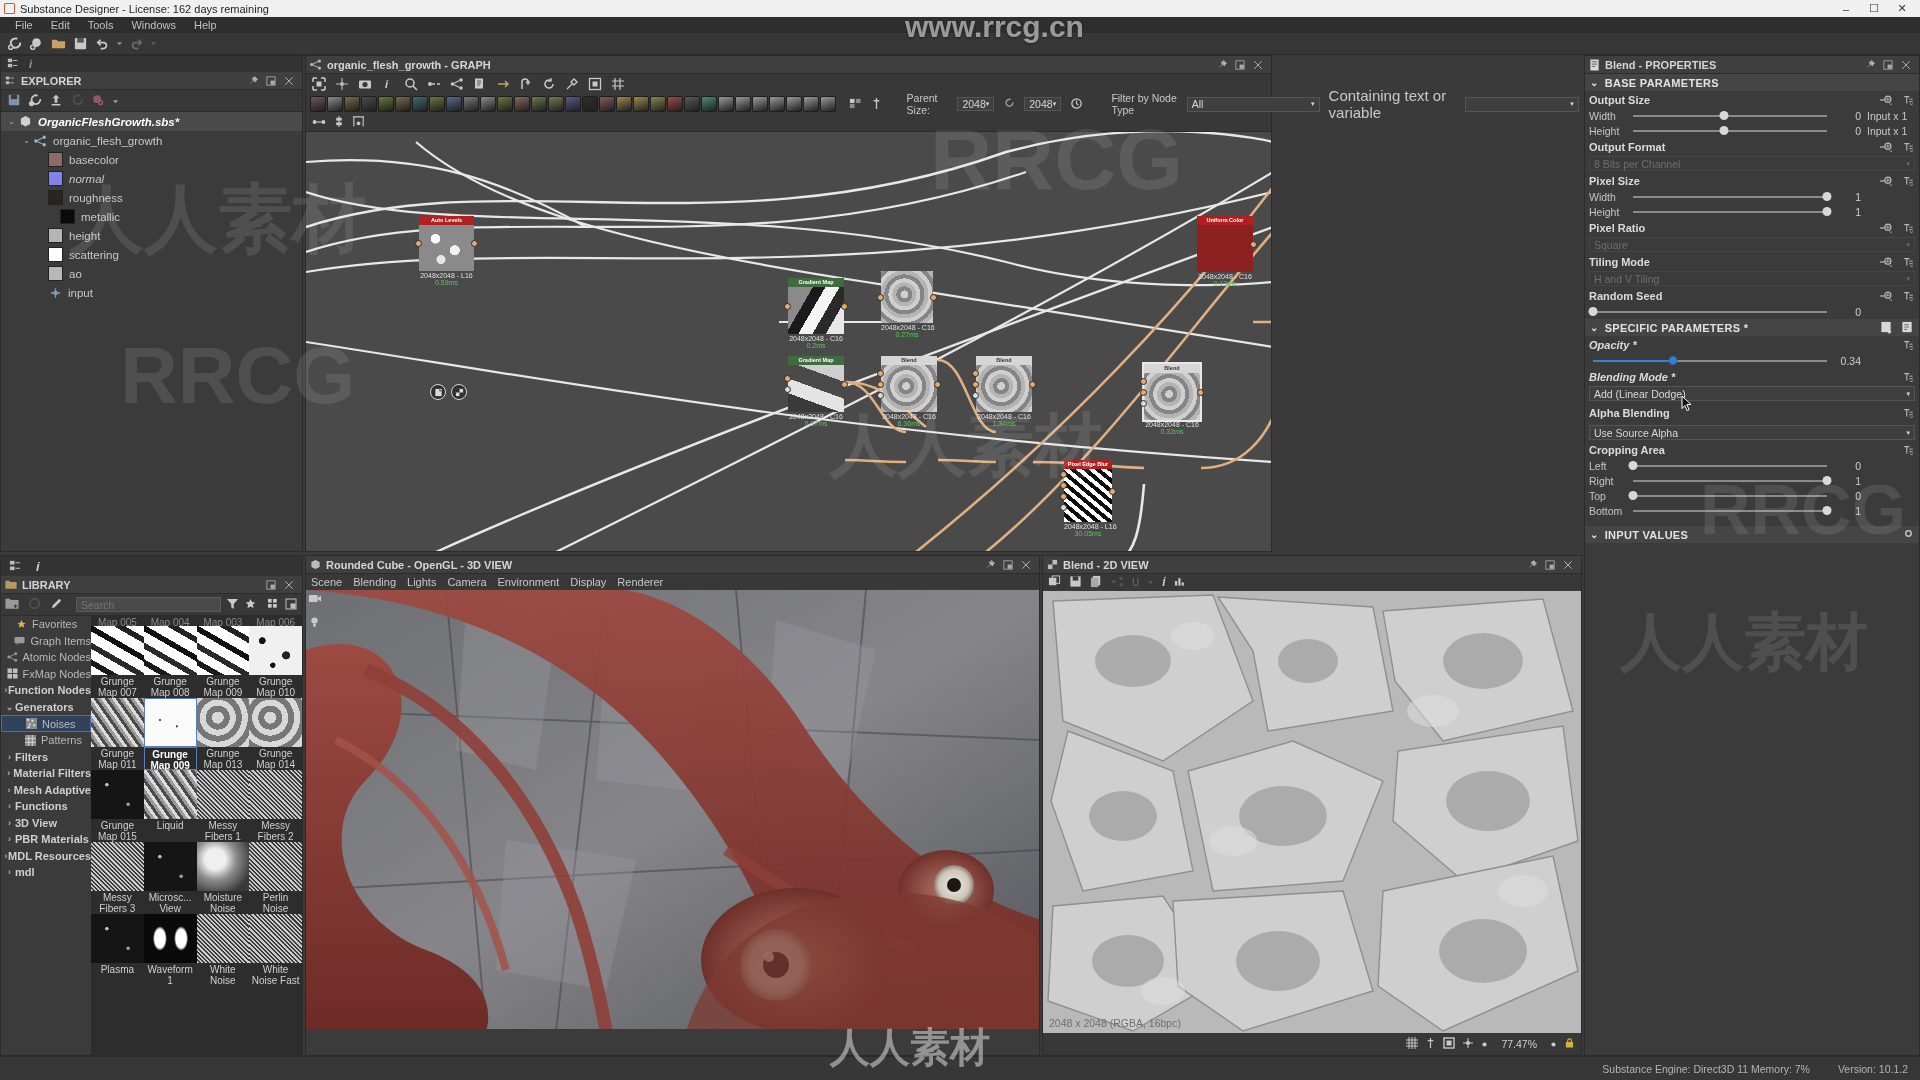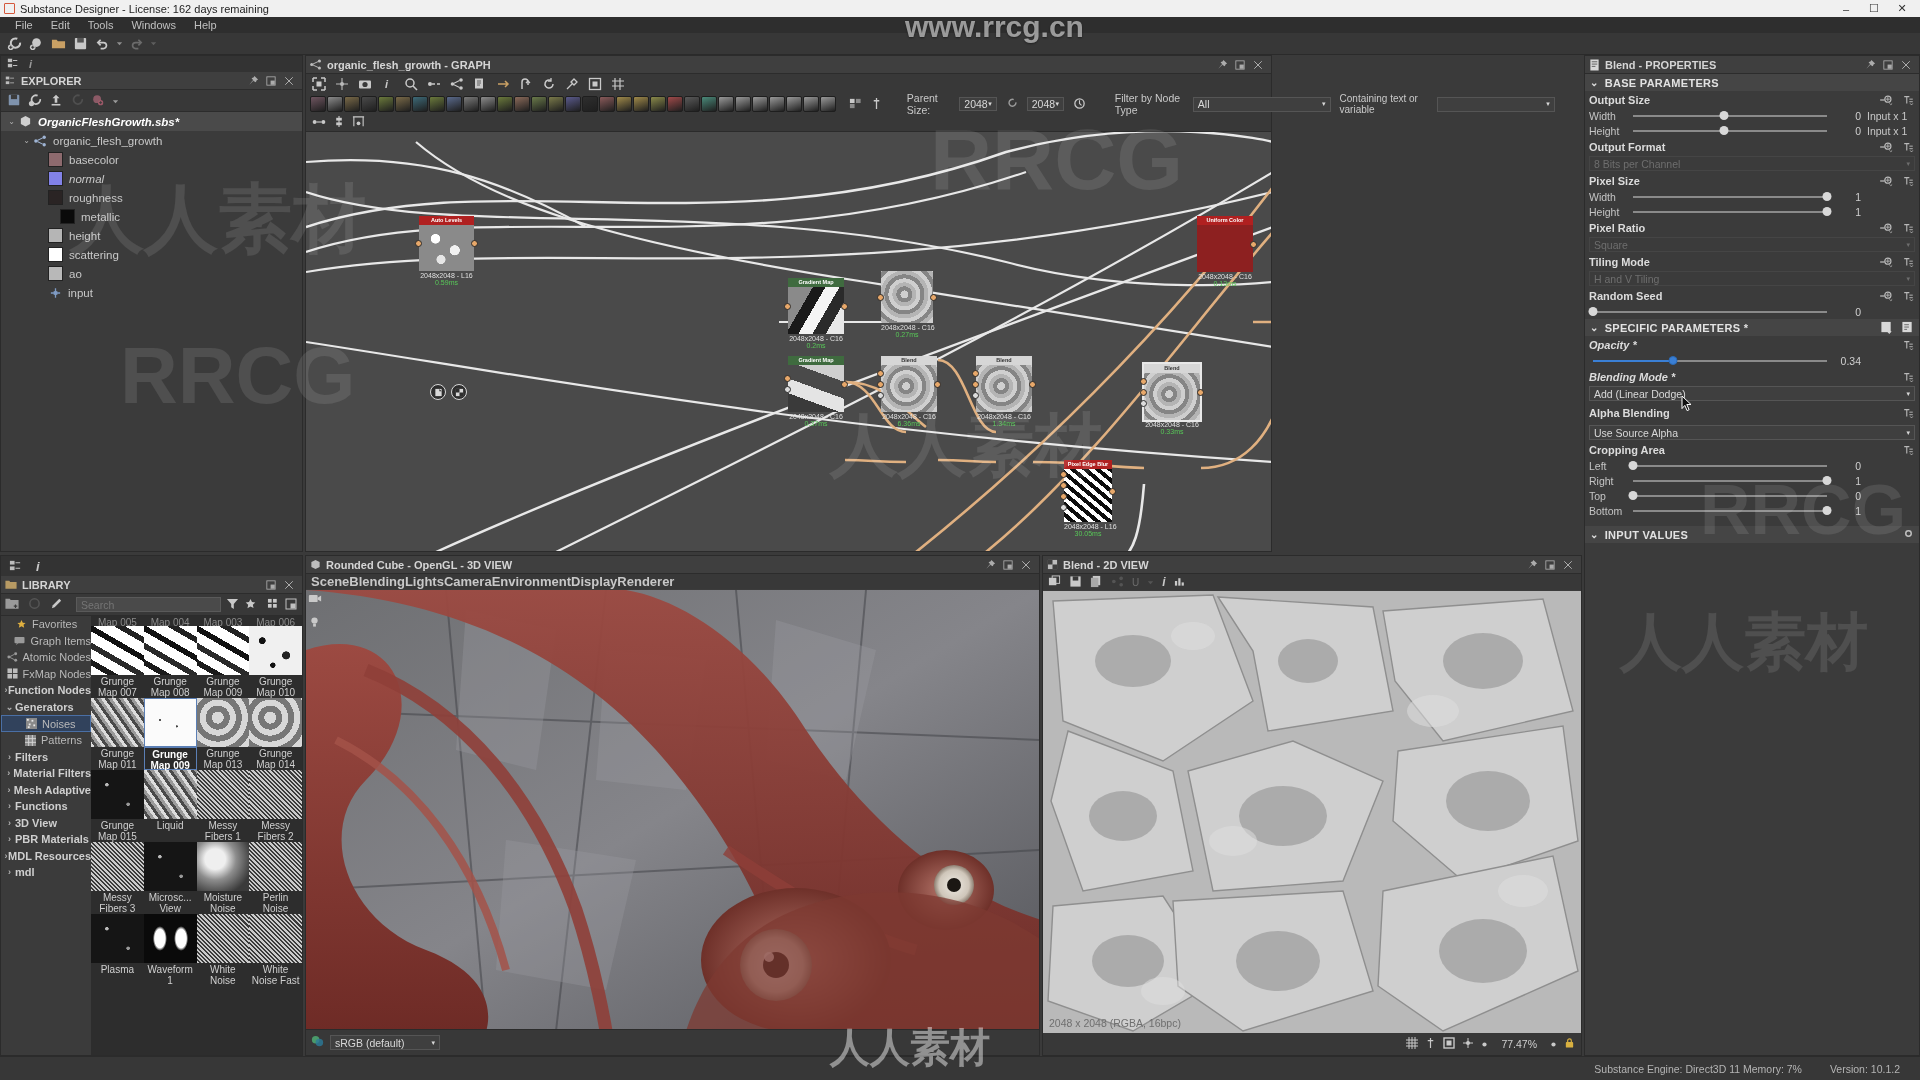--- a/index.html
+++ b/index.html
@@ -72,21 +72,21 @@
   #graph-canvas{position:absolute;top:76px;left:0;right:0;bottom:0;background:#4a4a4a;overflow:hidden;}
 
   .node{position:absolute;}
   .node .nhead{height:9px;font-size:5.5px;font-weight:bold;color:#fff;text-align:center;line-height:9px;overflow:hidden;}
   .node .nlabel{font-size:7px;color:#e0e0e0;text-align:center;margin-top:1px;white-space:nowrap;}
   .node .ntime{font-size:7px;color:#58c758;text-align:center;white-space:nowrap;}
   .port{position:absolute;width:7px;height:7px;border-radius:50%;border:1px solid #2a2a2a;}
 
   
   #view3d{left:305px;top:500px;width:735px;height:501px;}
-  #v3-menu{height:15px;background:#383838;display:flex;align-items:center;padding-left:5px;font-size:13px;color:#c8c8c8;font-weight:bold;}
+  #v3-menu{height:15px;background:#383838;display:flex;align-items:center;gap:11px;padding-left:5px;font-size:11px;color:#c8c8c8;}
   #v3-canvas{position:absolute;top:34px;left:0;right:0;bottom:26px;overflow:hidden;}
   #v3-bottom{position:absolute;bottom:0;left:0;right:0;height:26px;background:#383838;display:flex;align-items:center;gap:5px;padding-left:4px;border-top:1px solid #2b2b2b;}
 
   
   #view2d{left:1042px;top:500px;width:540px;height:501px;}
   #v2-tools{height:16px;background:#383838;display:flex;align-items:center;gap:8px;padding-left:5px;}
   #v2-canvas{position:absolute;top:35px;left:0;right:0;bottom:22px;overflow:hidden;background:#b6b6b6;}
   #v2-bottom{position:absolute;bottom:0;left:0;right:0;height:22px;background:#383838;display:flex;align-items:center;justify-content:flex-end;gap:7px;padding-right:6px;}
 
   
@@ -103,21 +103,21 @@
   .sknob.blue{background:#3a7fd5;border:1px solid #2b6ab5;}
   .pval{width:34px;text-align:right;font-size:10.5px;color:#cfcfcf;flex:none;}
   .pext{width:54px;text-align:left;font-size:10.5px;color:#c9c9c9;padding-left:6px;flex:none;}
   .combo{height:15px;background:#3f3f3f;border:1px solid #555;display:flex;align-items:center;padding:0 4px;font-size:10.5px;color:#d8d8d8;margin:1px 4px;}
   .combo.dim{color:#6e6e6e;border-color:#454545;background:#3b3b3b;}
   .combo .car{margin-left:auto;font-size:7px;}
   .linkicons{margin-left:auto;display:flex;gap:8px;align-items:center;}
 
   
   #statusbar{position:absolute;bottom:0;left:0;right:0;height:24px;background:#373737;display:flex;align-items:center;border-top:1px solid #2b2b2b;}
-  #statusbar .right{margin-left:auto;display:flex;gap:28px;padding-right:20px;font-size:10.5px;color:#b4b4b4;}
+  #statusbar .right{margin-left:auto;display:flex;gap:28px;padding-right:12px;font-size:10.5px;color:#b4b4b4;}
 
   
   .wm{position:absolute;pointer-events:none;color:rgba(255,255,255,.10);font-weight:bold;z-index:60;}
 </style>
 </head>
 <body>
 
 <div id="titlebar">
   <div class="ticon"></div>
   <span>Substance Designer - License: 162 days remaining</span>
@@ -828,21 +828,21 @@
         <span><svg width="13" height="13" viewBox="0 0 14 14">
               <circle cx="7" cy="7" r="5" stroke="#c9c9c9" stroke-width="1.4" fill="none"></circle>
               <path d="M7 3.5v3.5l2.2 2" stroke="#c9c9c9" stroke-width="1.2" fill="none"></path>
             </svg></span>
         <span style="width:14px"></span>
         <span style="font-size:10.5px;color:#c9c9c9;">Filter by Node Type</span>
         <span class="combo" style="width:178px;margin:0;height:15px;">
             <span>All</span>
             <span class="car">▾</span>
           </span>
-        <span style="font-size:10px;color:#c9c9c9;">Containing text or variable</span>
+        <span style="font-size:15px;color:#c9c9c9;">Containing text or variable</span>
         <span class="combo" style="width:152px;margin:0;height:15px;">
             <span></span>
             <span class="car">▾</span>
           </span>
       </div>
     </div>
     <div id="graph-tb3">
       <span><svg width="14" height="10" viewBox="0 0 16 10">
             <circle cx="3" cy="5" r="2.2" fill="#c9c9c9"></circle>
             <circle cx="13" cy="5" r="2.2" fill="#c9c9c9"></circle>
@@ -1080,30 +1080,20 @@
         <ellipse cx="490" cy="370" rx="95" ry="72" fill="url(#bumpg)"></ellipse>
         <ellipse cx="640" cy="300" rx="48" ry="40" fill="url(#bumpg)"></ellipse>
         <circle cx="470" cy="375" r="36" fill="url(#eyeg)"></circle>
         <circle cx="470" cy="375" r="13" fill="#1b1713"></circle>
         <circle cx="463" cy="367" r="5" fill="#fff" opacity=".85"></circle>
         <circle cx="648" cy="295" r="20" fill="url(#eyeg)"></circle>
         <circle cx="648" cy="295" r="7" fill="#1b1713"></circle>
         <path d="M380 441 C400 380 440 330 520 310 C600 290 680 310 735 350 L735 441z" fill="#7e3932" opacity=".75"></path>
       </svg>
     </div>
-    <div id="v3-bottom">
-      <span><svg width="15" height="15" viewBox="0 0 16 16">
-            <circle cx="6" cy="6" r="4" fill="#4a9a6a"></circle>
-            <circle cx="10" cy="9" r="4" fill="#2a7a9a" opacity=".8"></circle>
-          </svg></span>
-      <span class="combo" style="width:110px;margin:0;">
-          <span>sRGB (default)</span>
-          <span class="car">▾</span>
-        </span>
-    </div>
     <div style="position:absolute;left:2px;top:36px;display:flex;flex-direction:column;gap:8px;z-index:5;">
       <span><svg width="14" height="13" viewBox="0 0 16 14">
             <rect x="1" y="3" width="10" height="8" rx="1" fill="#c9c9c9"></rect>
             <path d="M11 6l4-2.5v7L11 8z" fill="#c9c9c9"></path>
           </svg></span>
       <span><svg width="13" height="13" viewBox="0 0 14 14">
             <circle cx="7" cy="6" r="3.4" fill="#c9c9c9"></circle>
             <rect x="5.5" y="9.5" width="3" height="3" fill="#c9c9c9"></rect>
           </svg></span>
     </div>

